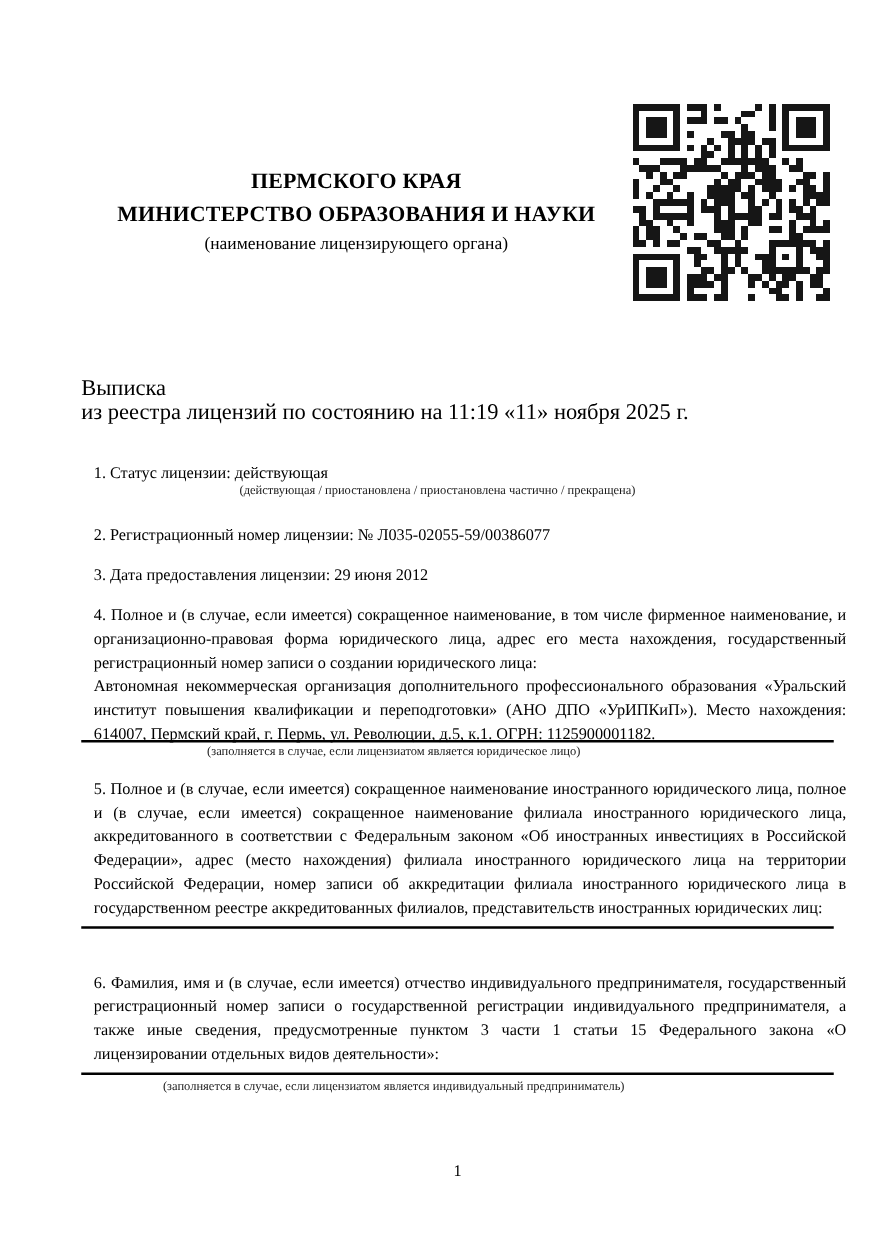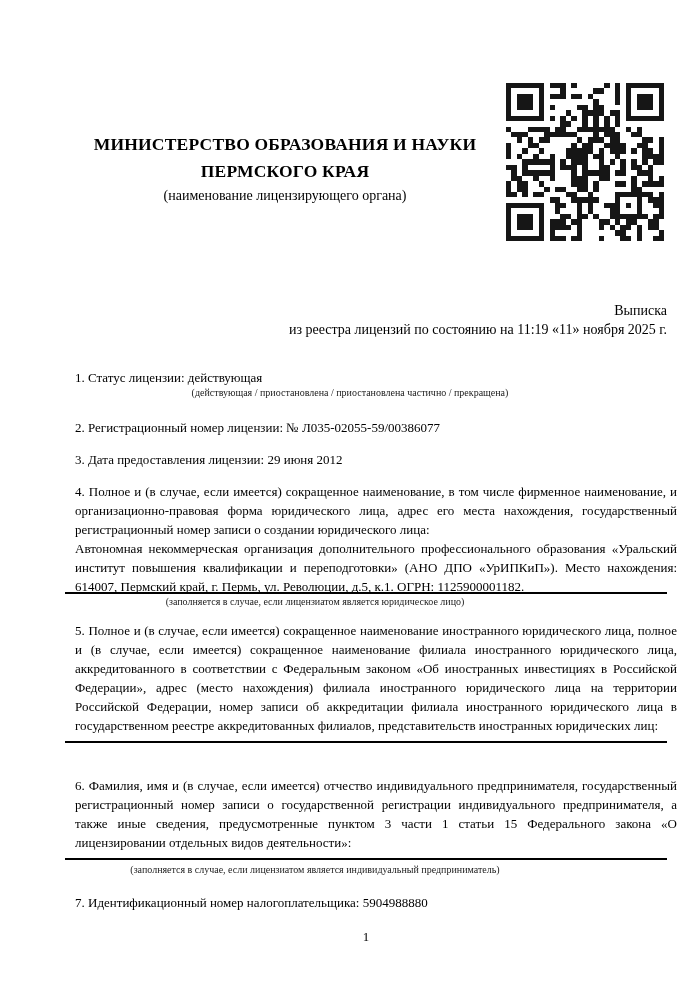--- a/index.html
+++ b/index.html
@@ -13,21 +13,21 @@
   }
   .abs{position:absolute;left:75px;width:602px;}
   .body-text{font-size:13px;line-height:19px;}
   .just{text-align:justify;}
   .caption{font-size:10px;line-height:12px;text-align:center;color:#1a1a1a;}
   .header-block{position:absolute;left:65px;top:131px;width:440px;text-align:center;}
   .header-line{font-size:17.5px;font-weight:bold;line-height:27px;letter-spacing:.2px;}
   .header-caption{font-size:14px;line-height:13px;margin-top:4px;}
   .qr-box{position:absolute;left:506px;top:83px;width:158px;height:158px;}
   .rule{position:absolute;left:65px;width:602px;height:0;border-top:2px solid #000;}
-  .title-block{position:absolute;left:65px;top:301px;width:602px;text-align:right;font-size:14px;line-height:19px;}
+  .title-block{position:absolute;left:65px;top:301px;width:602px;text-align:left;font-size:18px;line-height:19px;}
   .pageno{position:absolute;left:65px;top:929px;width:602px;text-align:center;font-size:13px;}
   .cap-wide{position:absolute;left:65px;width:570px;}
   .cap-narrow{position:absolute;left:65px;width:500px;}
 </style>
 </head>
 <body>
 
 <div class="page">
 
   <div class="qr-box"><svg viewBox="0 0 29 29" width="158" height="158" shape-rendering="crispEdges" fill="#161616">
@@ -446,22 +446,22 @@
         <rect x="13" y="28" width="1" height="1"></rect>
         <rect x="17" y="28" width="1" height="1"></rect>
         <rect x="21" y="28" width="1" height="1"></rect>
         <rect x="22" y="28" width="1" height="1"></rect>
         <rect x="24" y="28" width="1" height="1"></rect>
         <rect x="27" y="28" width="1" height="1"></rect>
         <rect x="28" y="28" width="1" height="1"></rect>
       </svg></div>
 
   <div class="header-block">
+    <div class="header-line">ПЕРМСКОГО КРАЯ</div>
     <div class="header-line">МИНИСТЕРСТВО ОБРАЗОВАНИЯ И НАУКИ</div>
-    <div class="header-line">ПЕРМСКОГО КРАЯ</div>
     <div class="header-caption">(наименование лицензирующего органа)</div>
   </div>
 
   <div class="title-block">
     <div>Выписка</div>
     <div>из реестра лицензий по состоянию на 11:19 «11» ноября 2025 г.</div>
   </div>
 
   <div class="abs body-text" style="top:368px;">1. Статус лицензии: действующая</div>
   <div class="cap-wide caption" style="top:387px;">(действующая / приостановлена / приостановлена частично / прекращена)</div>
@@ -482,17 +482,16 @@
     <div class="just"></div>
   </div>
   <div class="rule" style="top:741px;"></div>
 
   <div class="abs body-text" style="top:776px;">
     <div class="just">6. Фамилия, имя и (в случае, если имеется) отчество индивидуального предпринимателя, государственный регистрационный номер записи о государственной регистрации индивидуального предпринимателя, а также иные сведения, предусмотренные пунктом 3 части 1 статьи 15 Федерального закона «О лицензировании отдельных видов деятельности»:</div>
   </div>
   <div class="rule" style="top:858px;"></div>
   <div class="cap-narrow caption" style="top:864px;">(заполняется в случае, если лицензиатом является индивидуальный предприниматель)</div>
 
-  <div class="abs body-text" style="top:893px;">7. Идентификационный номер налогоплательщика: 5904988880</div>
 
   <div class="pageno">1</div>
 
 </div>
 
 </body></html>

